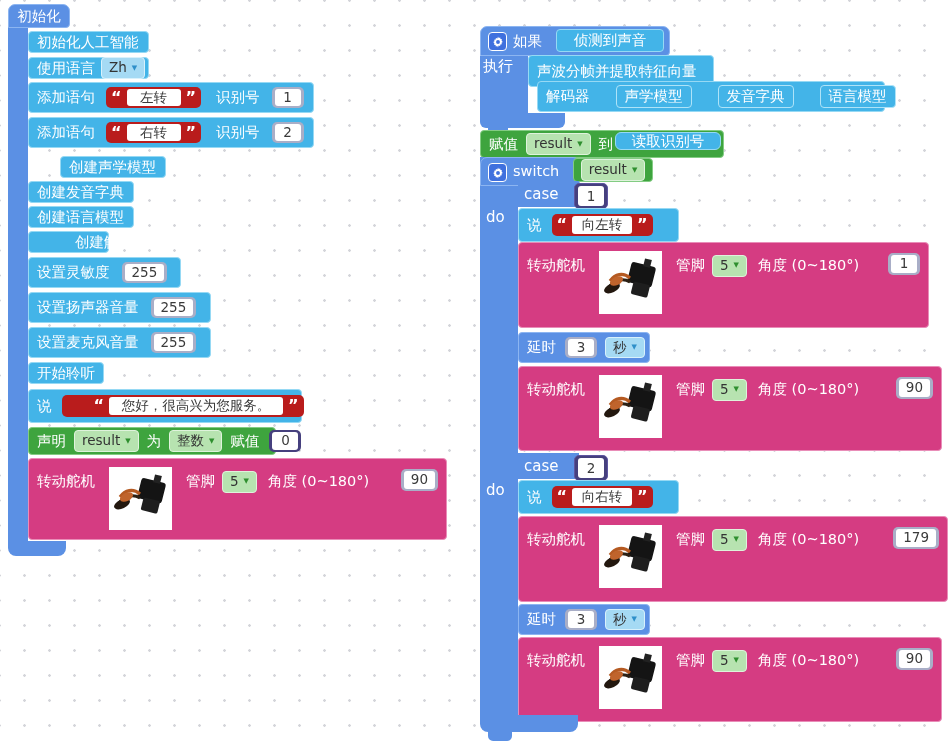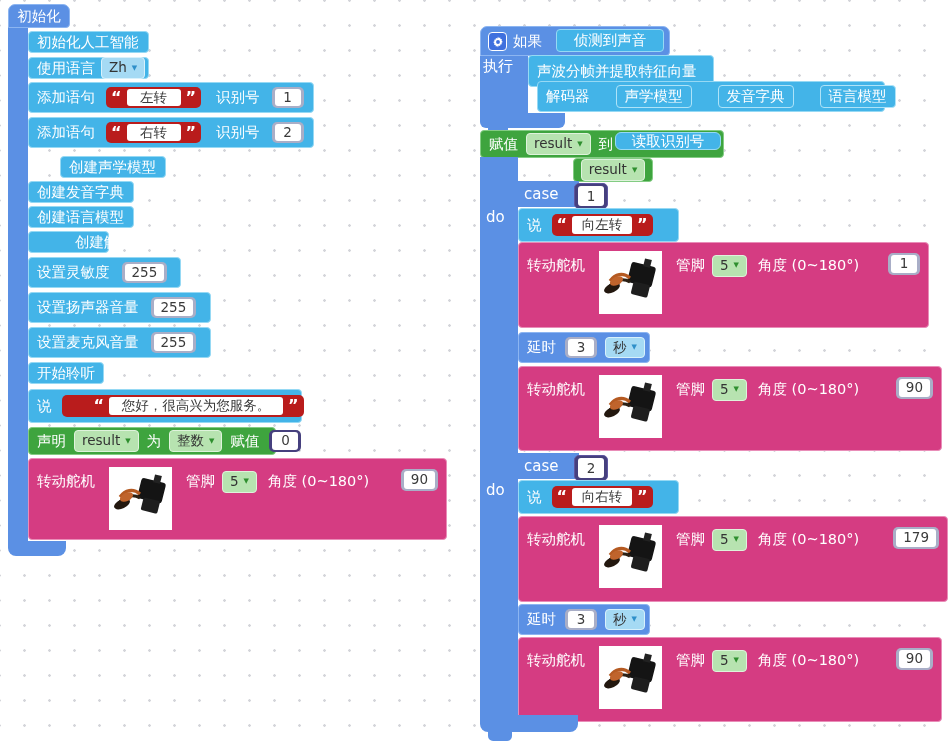--- a/index.html
+++ b/index.html
@@ -212,20 +212,28 @@
   <div class="blk c-green" style="left:480px;top:130px;width:244px;height:28px;">
     <span class="lbl">赋值</span>
     <span class="dd dd-green" style="margin-left:8px;">result</span>
     <span class="lbl" style="margin-left:8px;">到</span>
   </div>
   <div class="blk c-sky ctr" style="left:615px;top:132px;width:106px;height:18px;border-radius:6px;">
     <span class="lbl">读取识别号</span>
   </div>
 
   <div class="part" style="left:480px;top:157px;width:38px;height:560px;"></div>
+  <div class="blk c-blue" style="left:480px;top:157px;width:100px;height:29px;border-radius:7px 7px 0 0;padding-left:32px;">
+    <span class="gear" style="left:7px;top:5px;">
+        <svg width="12" height="12">
+          <use href="#sym-gear"></use>
+        </svg>
+      </span>
+    <span class="lbl">switch</span>
+  </div>
   <div class="blk c-green ctr" style="left:573px;top:158px;width:80px;height:24px;padding:0 4px;">
     <span class="dd dd-green">result</span>
   </div>
 
   <div class="part" style="left:518px;top:181px;width:61px;height:26px;"></div>
   <div class="wlab" style="left:524px;top:187px;">case</div>
   <div class="navy" style="left:574px;top:183px;">
       <span class="nbox">1</span>
     </div>
   <div class="wlab" style="left:486px;top:210px;">do</div>

